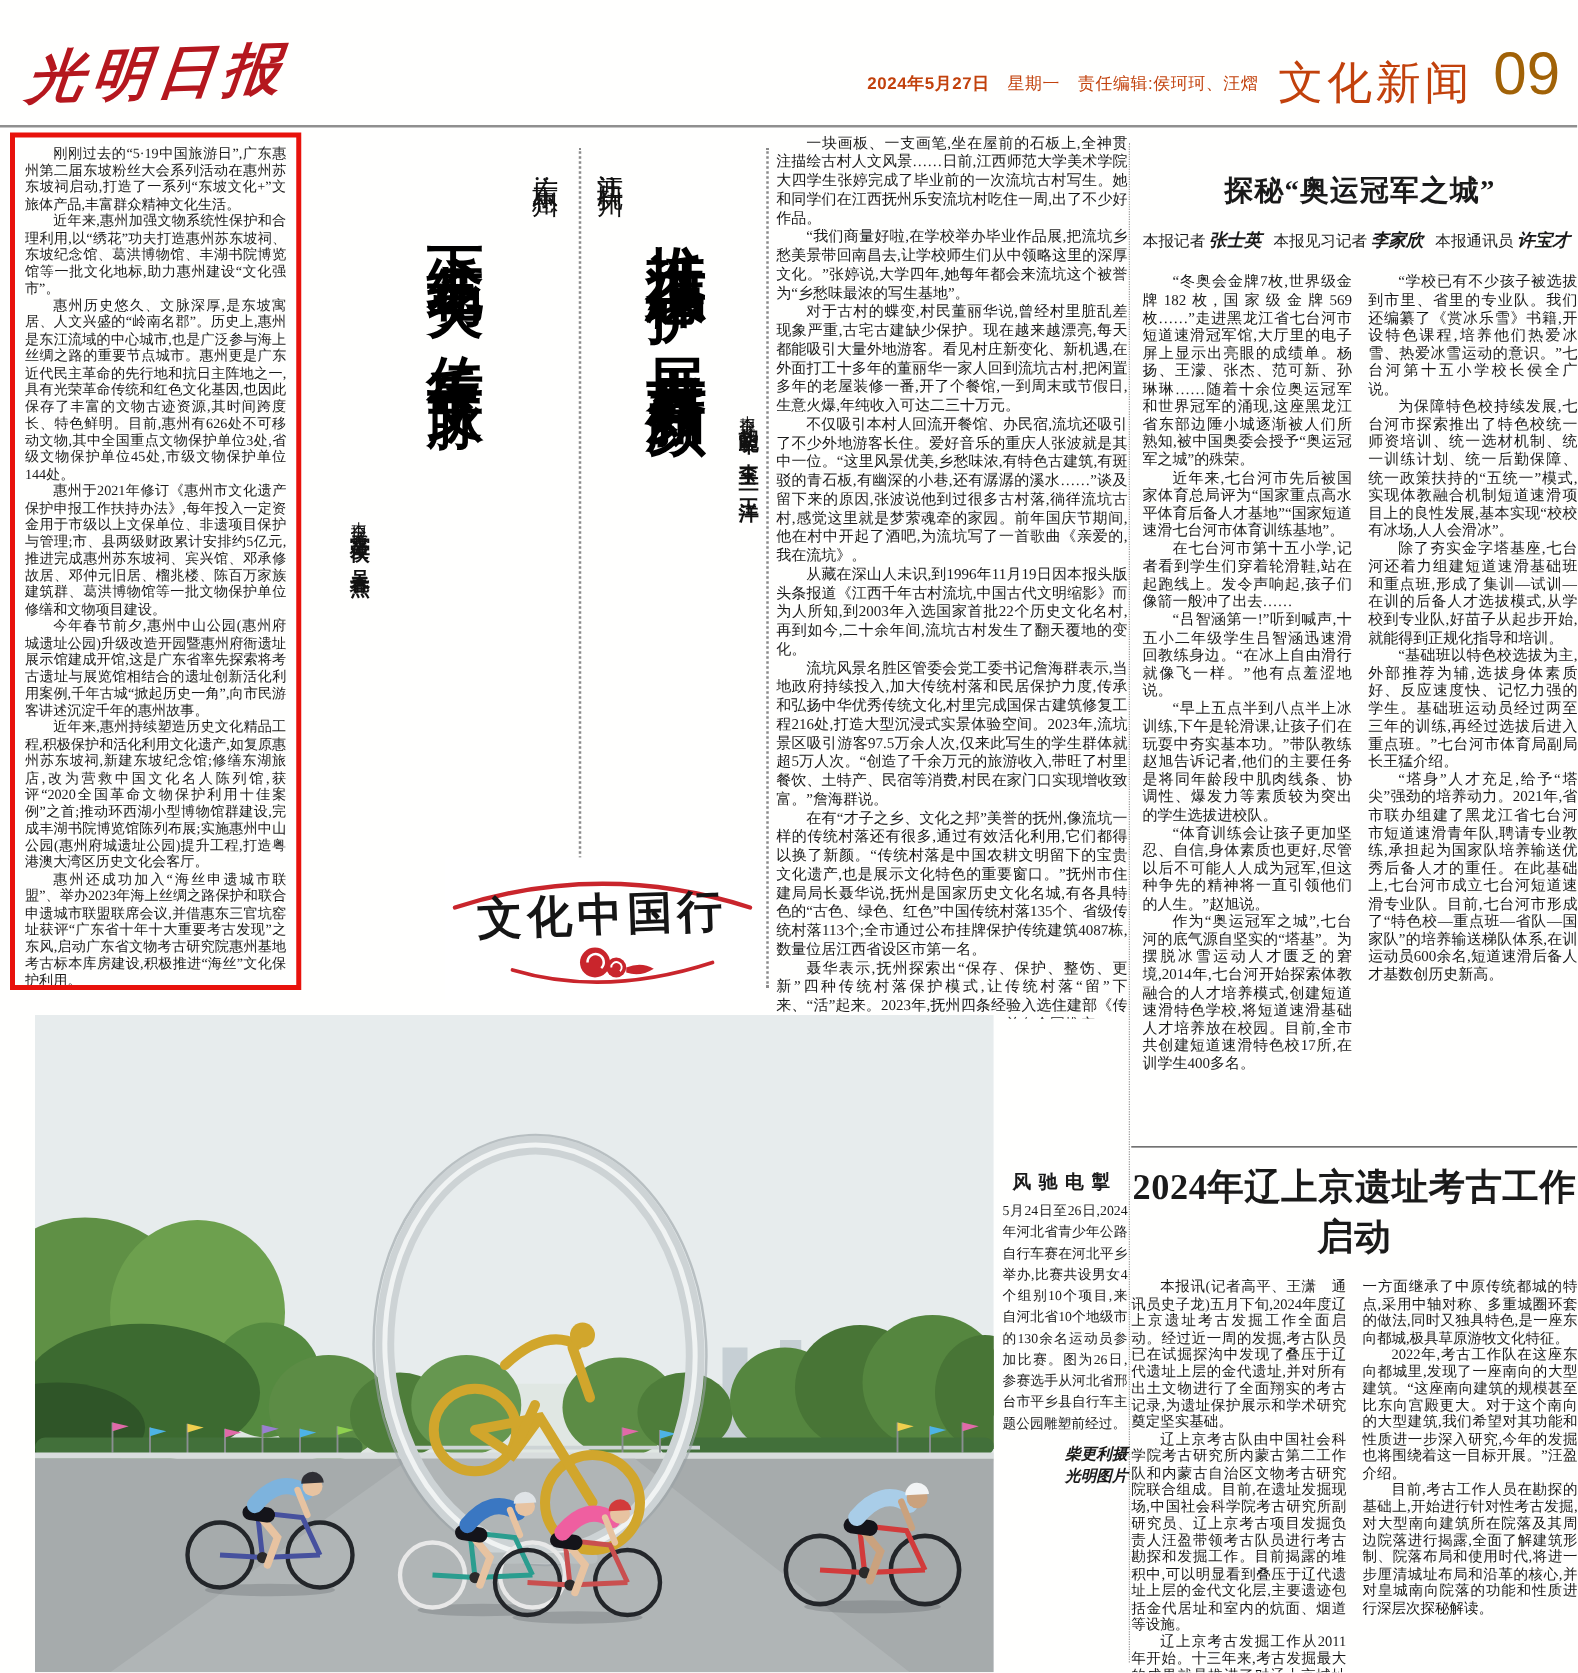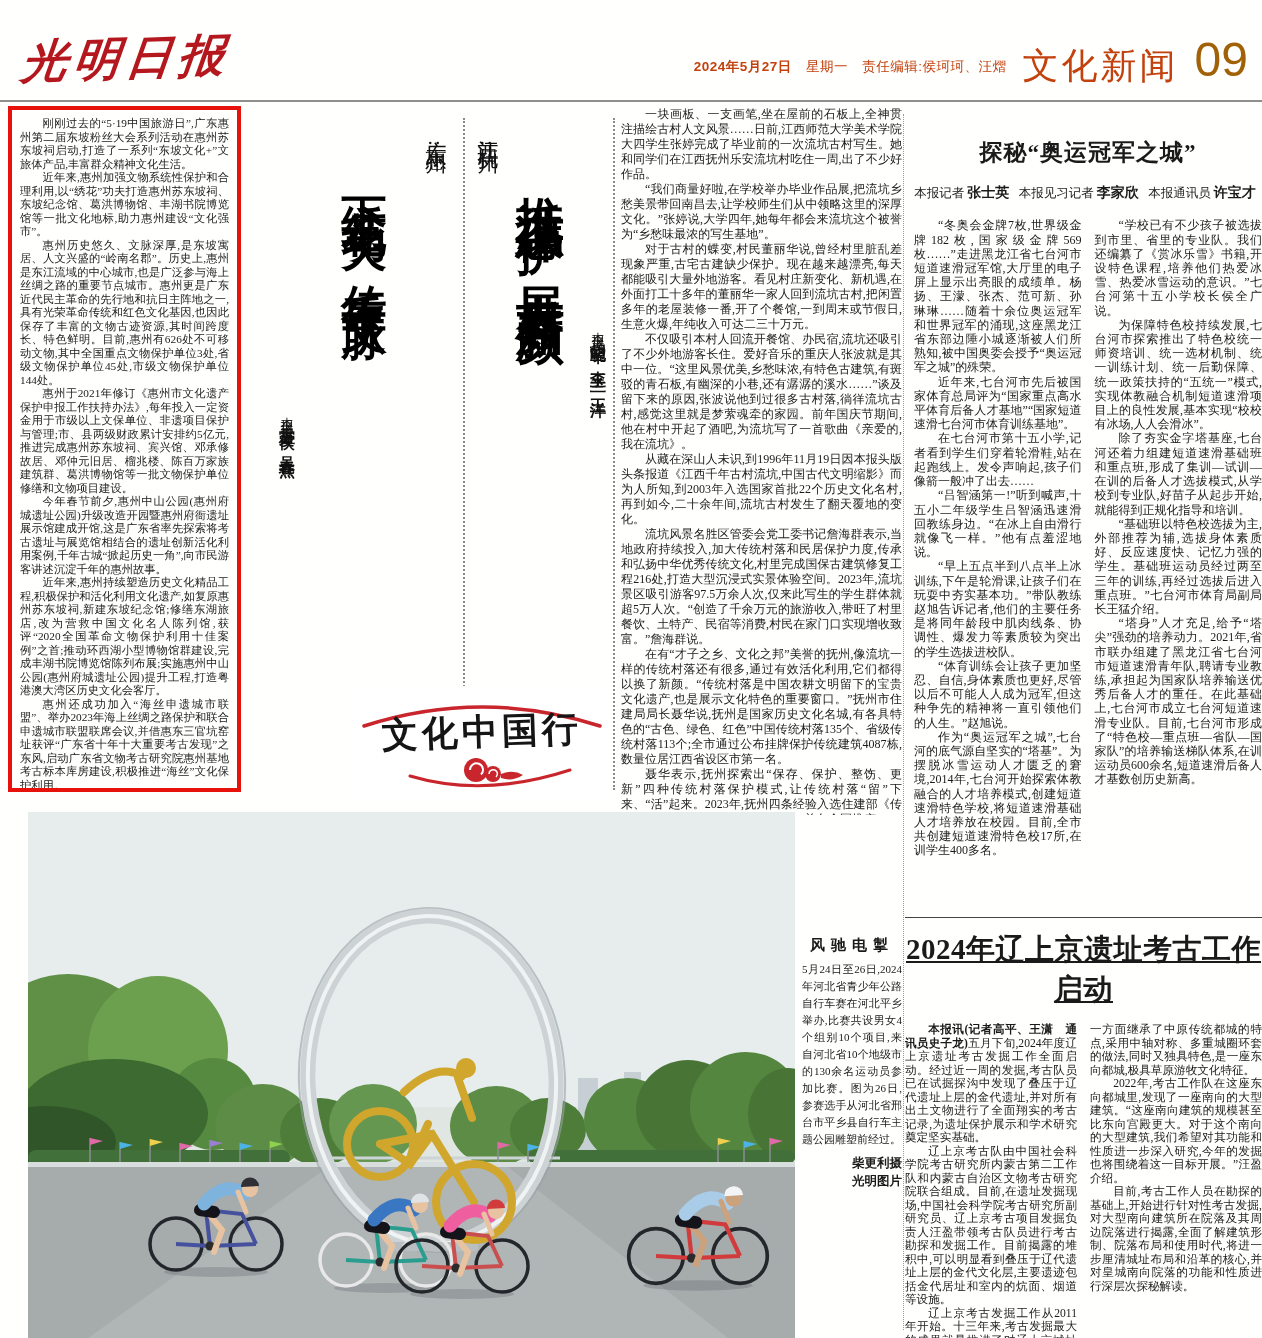--- a/index.html
+++ b/index.html
@@ -55,37 +55,37 @@
     font-size:12px; line-height:15px; overflow:hidden;
   }
 
   
   .logo { position:absolute; left:356px; top:686px; width:252px; height:114px; background:#fff; }
 
   
   .olympic { position:absolute; left:914px; top:140px; width:348px; }
   .olympic h1 { font-size:23px; font-weight:bold; text-align:center; letter-spacing:1px; line-height:1.15; }
   .o-byline { margin-top:18px; text-align:center; font-size:12.5px; font-family:"Liberation Sans",sans-serif; }
-  .o-byline .nm { font-weight:bold; font-size:14px; font-family:"Liberation Serif",serif; margin:0 6px 0 3px; }
+  .o-byline .nm { font-weight:bold; font-size:14px; font-family:"Liberation Serif",serif; margin:0 6px 0 3px;font-style:italic; }
   .o-body { margin-top:16px; column-count:2; column-gap:13px; column-fill:auto;
             height:660px; font-size:12px; line-height:14.2px; overflow:hidden; }
 
   .liao-rule { position:absolute; left:905px; top:917px; width:357px; border-top:1px solid #444; }
   .liao { position:absolute; left:905px; top:930px; width:357px; }
-  .liao h1 { font-size:29px; font-weight:bold; text-align:center; letter-spacing:.5px;text-decoration:underline; }
+  .liao h1 { font-size:29px; font-weight:bold; text-align:center; letter-spacing:.5px; }
   .liao .l-body { margin-top:13px; column-count:2; column-gap:13px; column-fill:auto;
                   height:342px; font-size:11.6px; line-height:13.5px; overflow:hidden; }
-  .liao .lead-bold { font-weight:bold; }
+  .liao .lead-bold { font-weight:normal; }
 
   
   .photo { position:absolute; left:28px; top:812px; width:767px; height:526px; display:block; }
   .caption { position:absolute; left:802px; top:936px; width:100px; }
   .cap-title { font-weight:bold; font-size:15px; letter-spacing:6px; text-align:center; margin-bottom:6px; }
   .cap-text { font-size:11px; line-height:17px; text-align:justify; }
-  .cap-credit { margin-top:6px; font-size:12.5px; font-weight:bold; text-align:right; line-height:18px; }
+  .cap-credit { margin-top:6px; font-size:12.5px; font-weight:bold; text-align:right; line-height:18px;font-style:italic; }
 </style>
 </head>
 <body>
 
 <div class="page">
 
   <div class="masthead">光明日报</div>
   <div class="header-right">
     <div class="dateline">
       <b>2024年5月27日</b>

